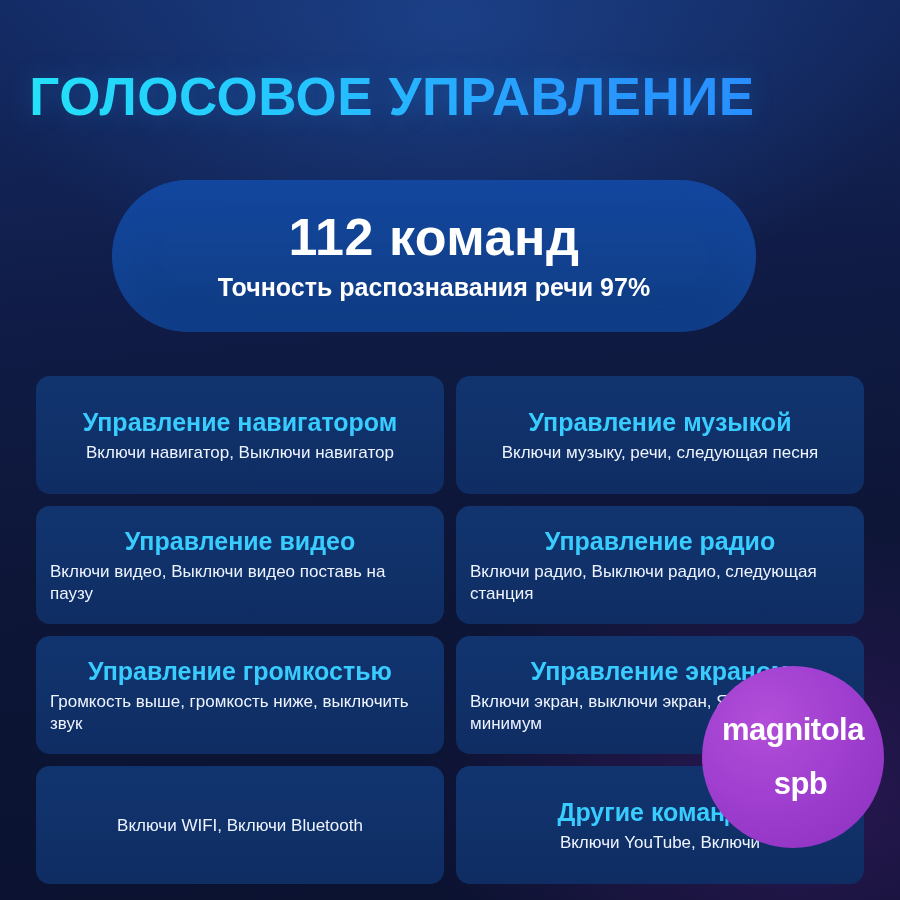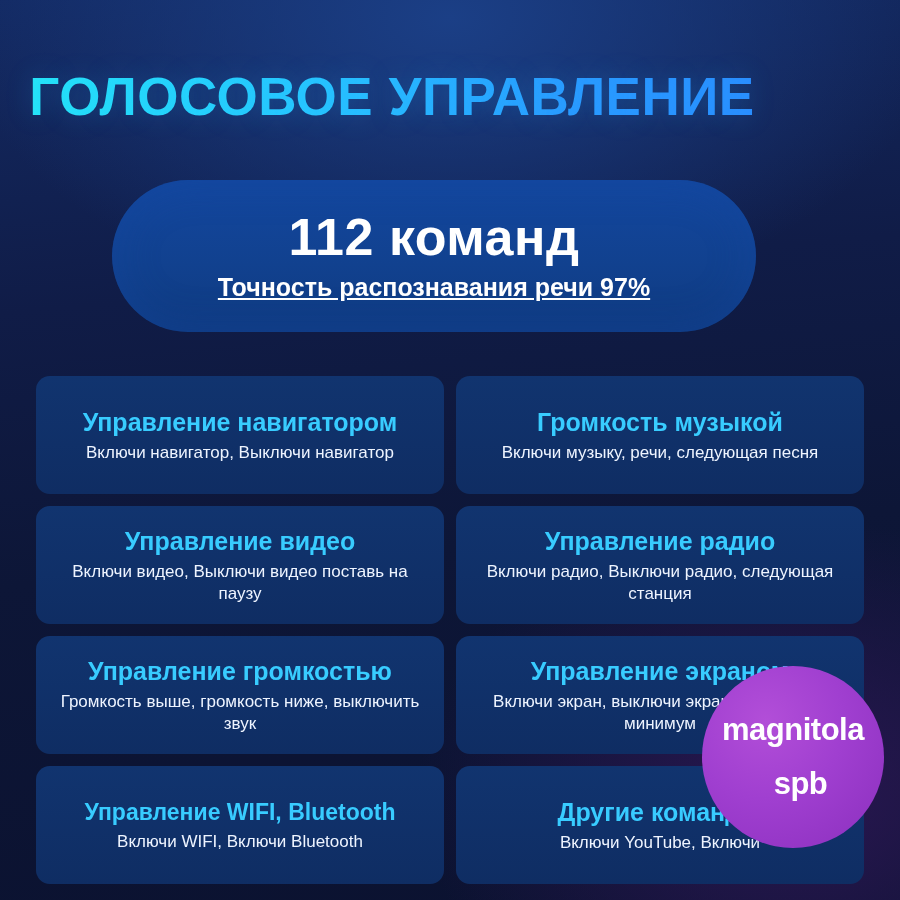--- a/index.html
+++ b/index.html
@@ -63,21 +63,20 @@
     font-weight: bold;
     color: #ffffff;
     letter-spacing: 0.5px;
     line-height: 1.05;
   }
   .hero-sub {
     margin-top: 8px;
     font-size: 25px;
     font-weight: bold;
     color: #ffffff;
-    text-decoration: underline;
   }
 
   .grid {
     position: absolute;
     top: 376px;
     left: 36px;
     width: 828px;
     display: grid;
     grid-template-columns: 408px 408px;
     column-gap: 12px;
@@ -87,21 +86,20 @@
   .card {
     height: 118px;
     border-radius: 14px;
     background: linear-gradient(180deg, #11346f 0%, #0f2d63 100%);
     box-sizing: border-box;
     padding: 12px 14px 10px;
     display: flex;
     flex-direction: column;
     align-items: center;
     justify-content: center;
-    text-align: center;
   }
   .card-title {
     font-size: 25px;
     font-weight: bold;
     color: #38ccff;
     line-height: 1.15;
     margin-bottom: 6px;
     white-space: nowrap;
   }
   .card-title.small {
@@ -153,21 +151,21 @@
   </div>
 
   <div class="grid">
 
     <div class="card">
       <div class="card-title">Управление навигатором</div>
       <div class="card-desc">Включи навигатор, Выключи навигатор</div>
     </div>
 
     <div class="card">
-      <div class="card-title">Громкость музыкой</div>
+      <div class="card-title">Управление музыкой</div>
       <div class="card-desc">Включи музыку, речи, следующая песня</div>
     </div>
 
     <div class="card">
       <div class="card-title">Управление видео</div>
       <div class="card-desc">Включи видео, Выключи видео поставь на паузу</div>
     </div>
 
     <div class="card">
       <div class="card-title">Управление радио</div>
@@ -178,21 +176,20 @@
       <div class="card-title">Управление громкостью</div>
       <div class="card-desc">Громкость выше, громкость ниже, выключить звук</div>
     </div>
 
     <div class="card">
       <div class="card-title">Управление экраном</div>
       <div class="card-desc">Включи экран, выключи экран, Яркость на минимум</div>
     </div>
 
     <div class="card">
-      <div class="card-title small">Управление WIFI, Bluetooth</div>
       <div class="card-desc">Включи WIFI, Включи Bluetooth</div>
     </div>
 
     <div class="card">
       <div class="card-title">Другие команды</div>
       <div class="card-desc">Включи YouTube, Включи</div>
     </div>
 
   </div>
 

